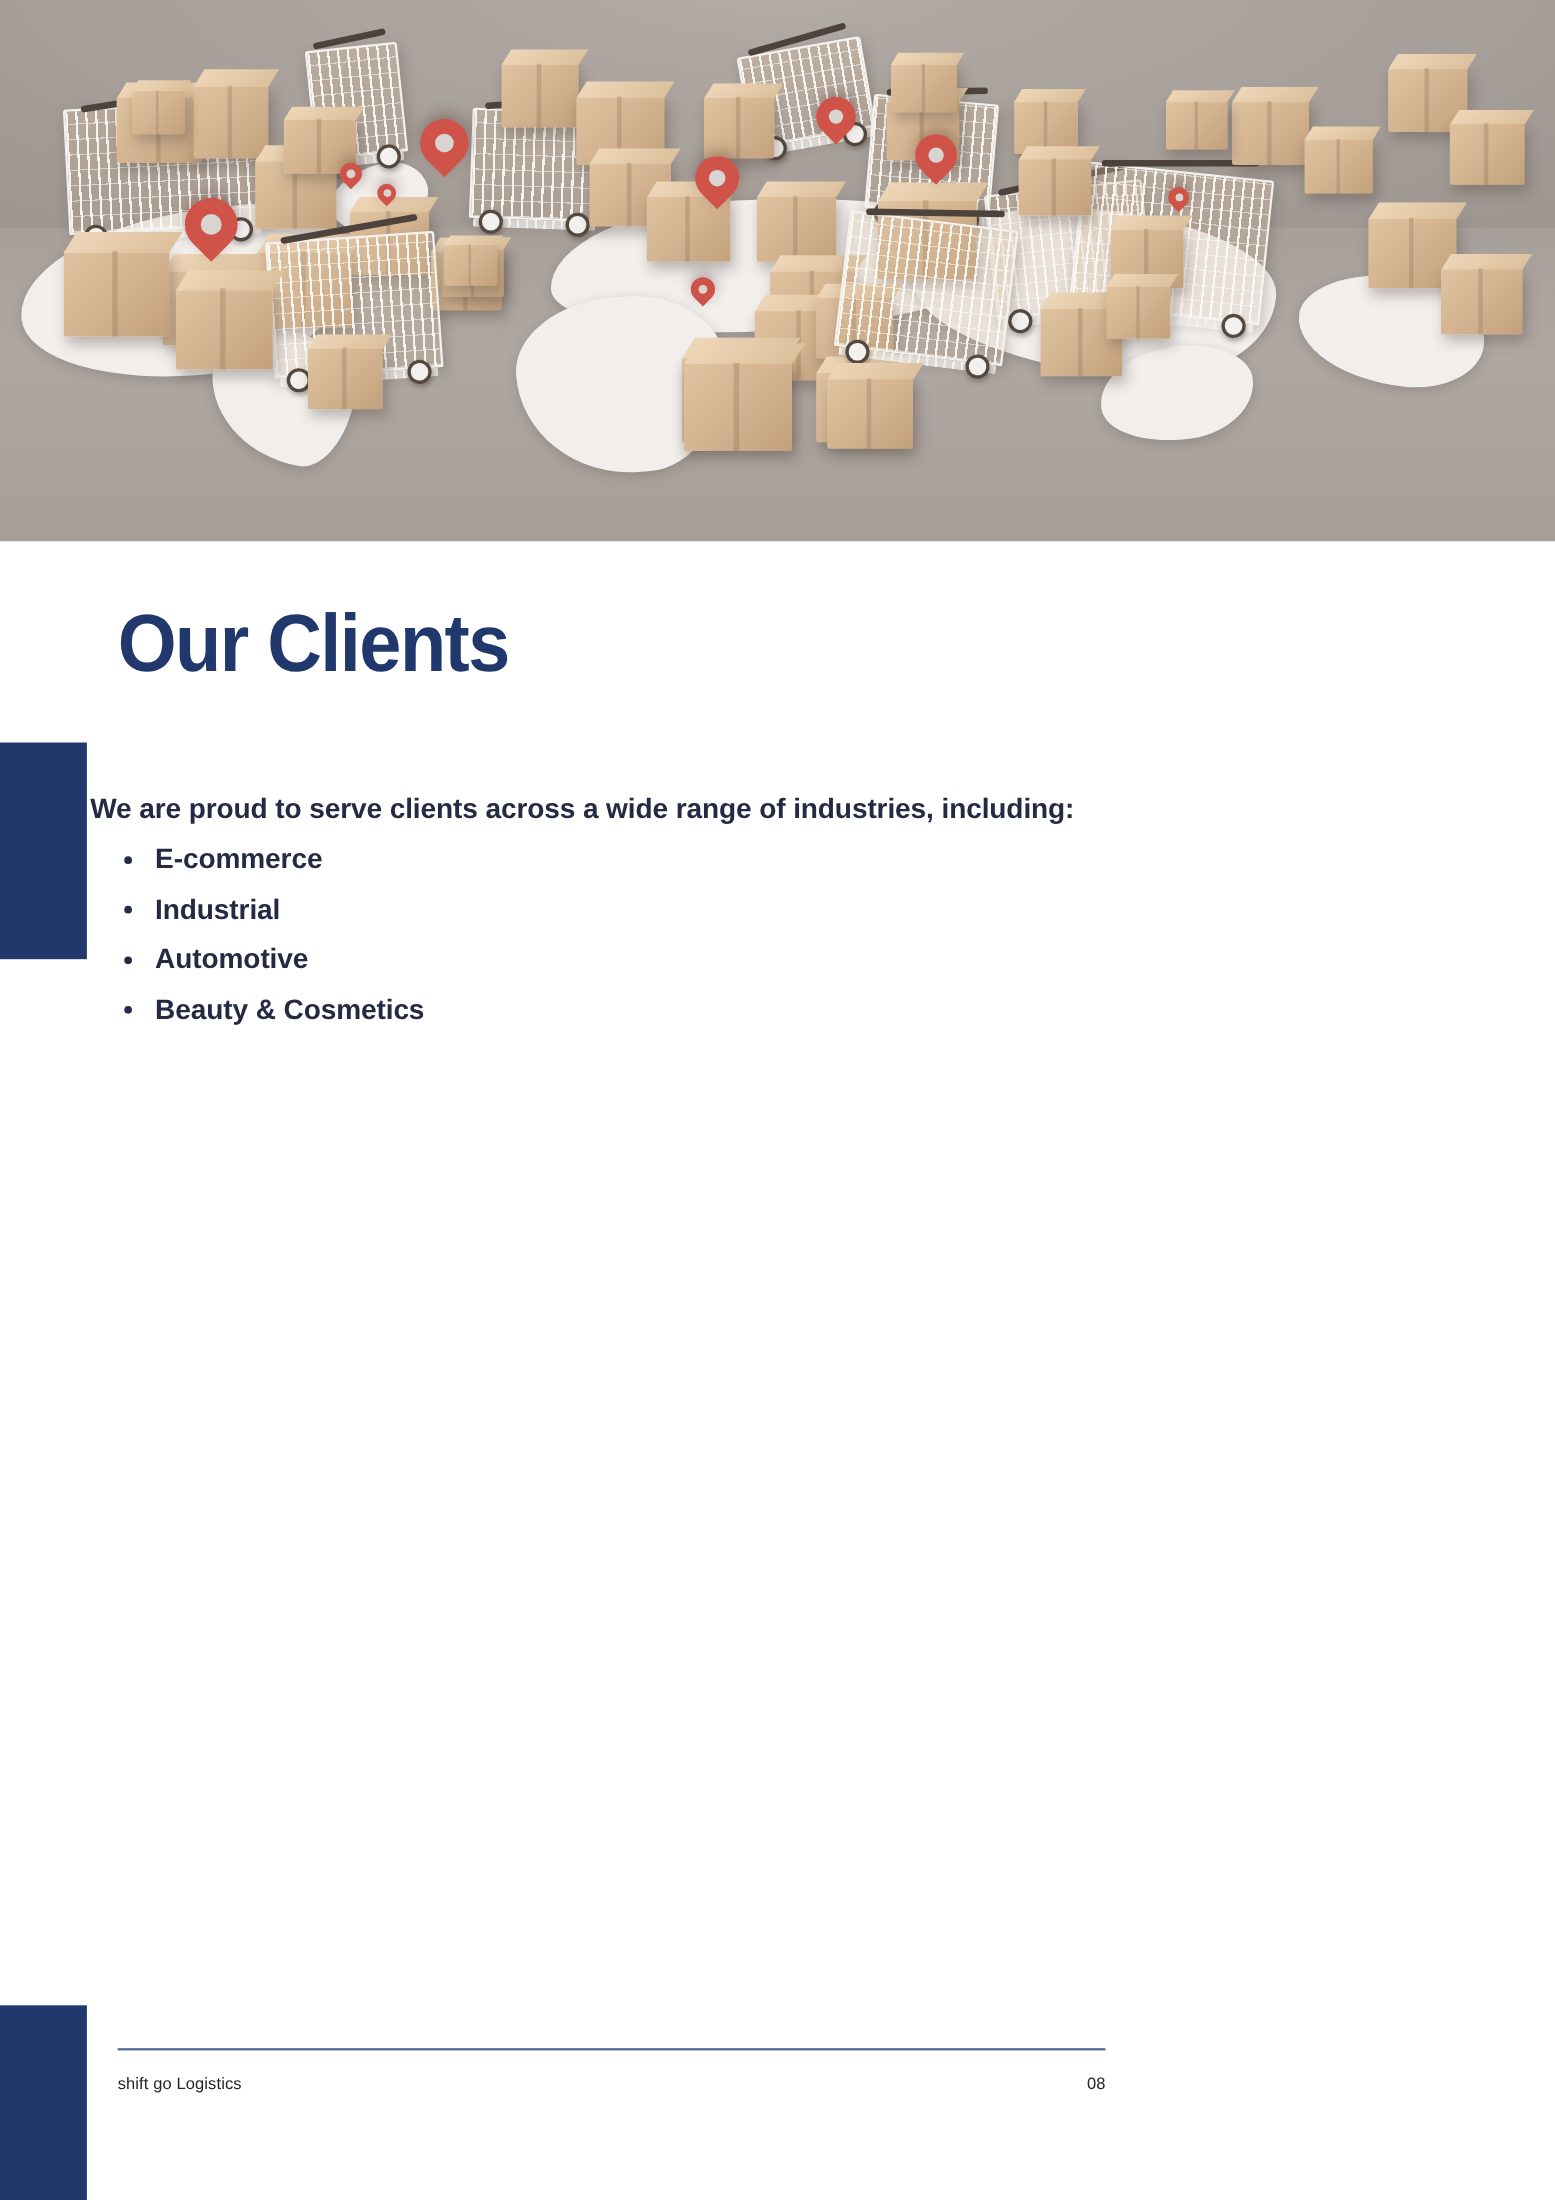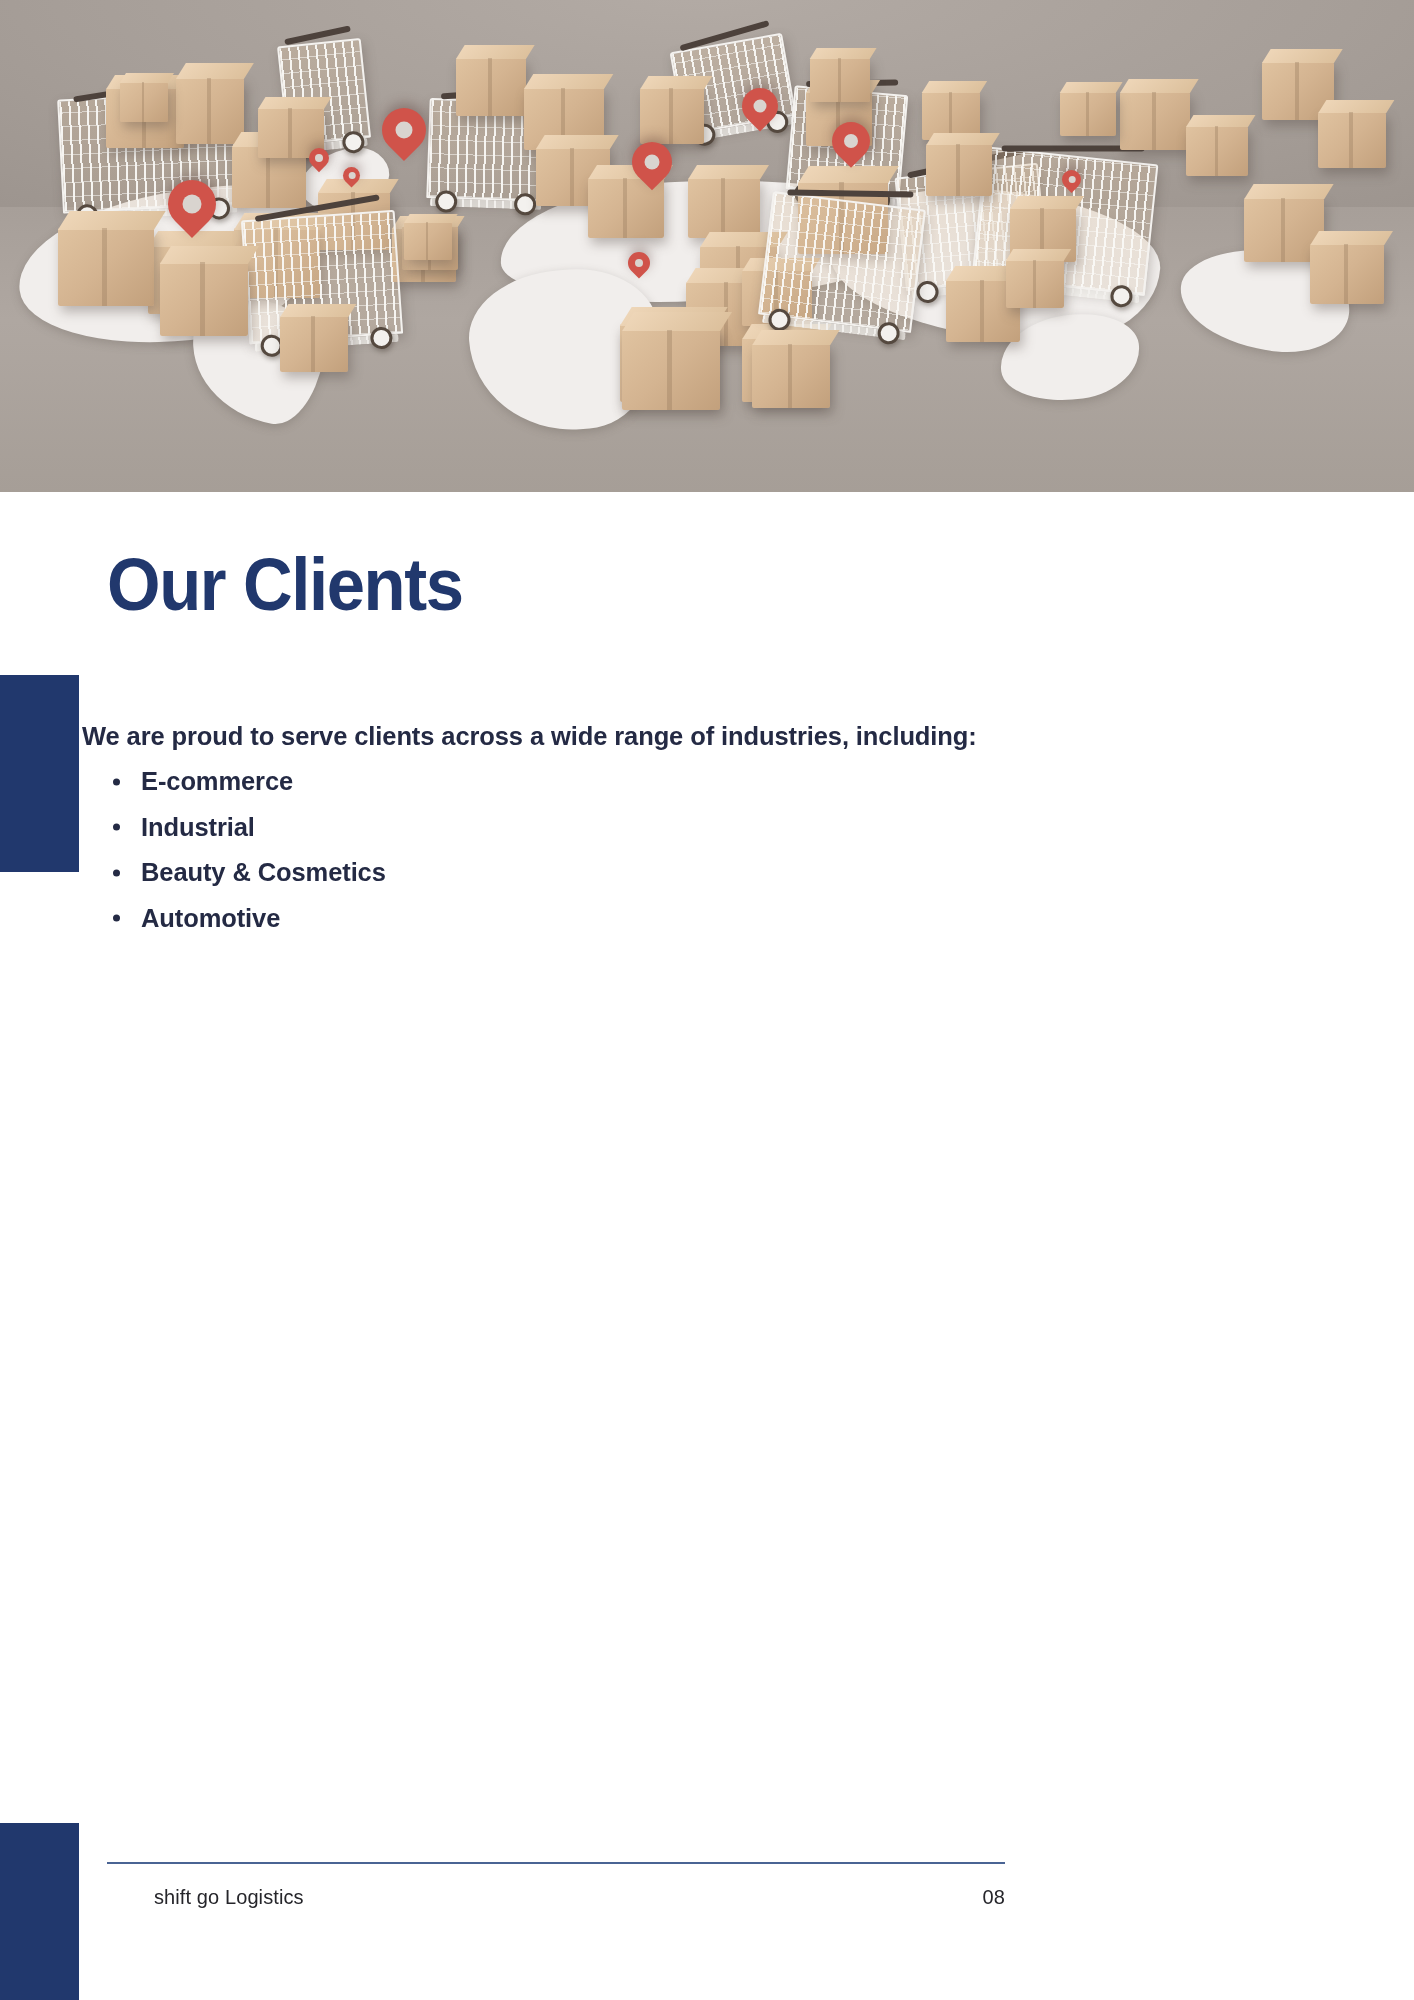--- a/index.html
+++ b/index.html
@@ -236,25 +236,24 @@
   .footer-rule {
     width: 100%;
     height: 1.6px;
     background: #4a6494;
   }
   .footer-row {
     display: flex;
     justify-content: space-between;
     align-items: baseline;
     margin-top: 22px;
-    font-size: 20px;
+    font-size: 15px;
     font-weight: 400;
     color: #25252a;
     letter-spacing: .1px;
-    margin-left: 47px;
   }
 </style>
 </head>
 <body>
 
 <div class="hero">
   <div class="hero-backdrop"></div>
   <div class="hero-floor"></div>
 
   <div class="map-layer">
@@ -402,22 +401,22 @@
 
 <div class="content">
   <h1 class="page-title">Our Clients</h1>
 
   <div class="body-block">
     <p>We are proud to serve clients across a wide range of industries, including:</p>
 
     <ul class="bullets">
       <li>E-commerce</li>
       <li>Industrial</li>
+      <li>Automotive</li>
       <li>Beauty &amp; Cosmetics</li>
-      <li>Automotive</li>
     </ul>
 
   </div>
 </div>
 
 <div class="footer">
   <div class="footer-rule"></div>
   <div class="footer-row">
     <span>shift go Logistics</span>
     <span>08</span>

